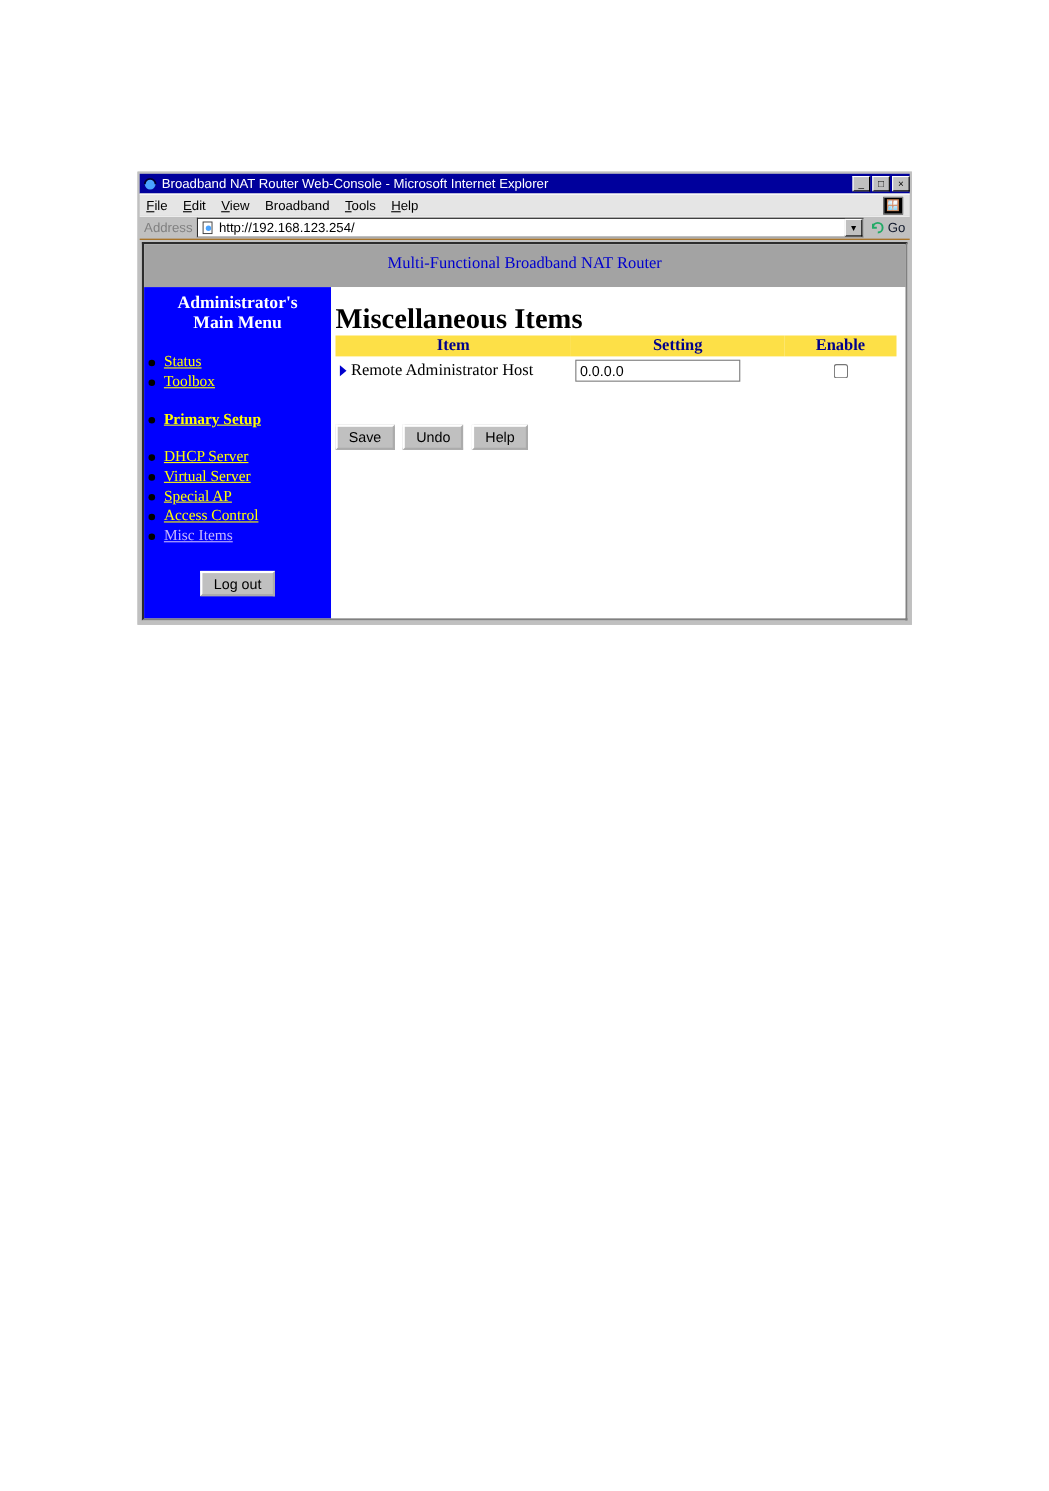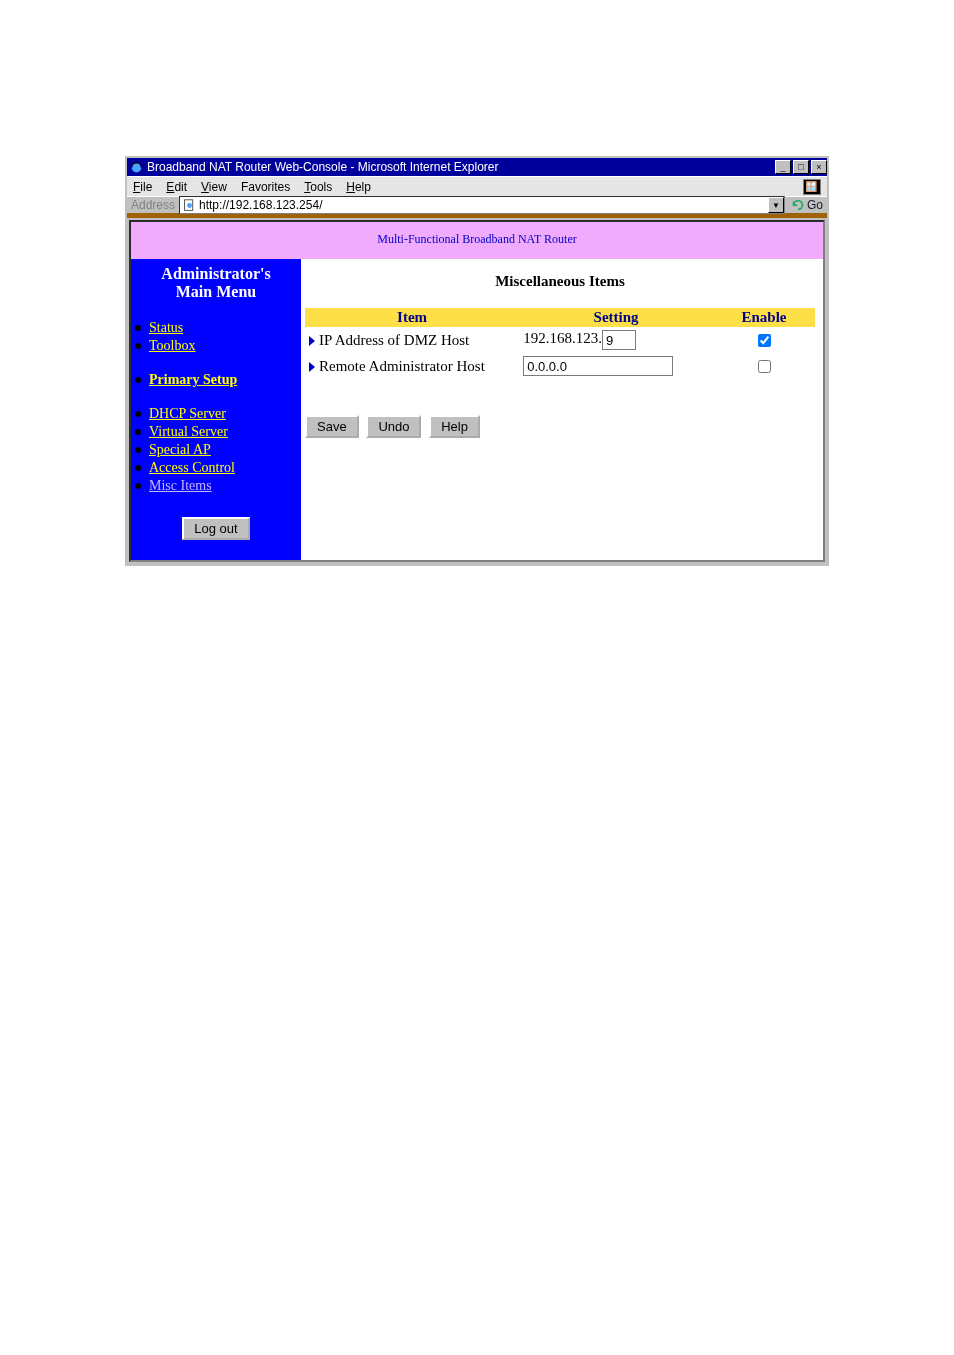--- a/index.html
+++ b/index.html
@@ -79,21 +79,21 @@
     display: inline-flex; align-items: center; justify-content: center;
   }
   .menu-flag span { font-size: 10px; }
   
   .addrbar {
     display: flex;
     align-items: center;
     height: 22px;
     background: #c0c0c0;
     border-top: 1px solid #ffffff;
-    border-bottom: 5px solid #a16207;
+    border-bottom: 1px solid #a16207;
     padding: 0 4px;
     font-family: Arial, Helvetica, sans-serif;
     font-size: 12px;
   }
   .addrbar .addr-label { color: #808080; margin-right: 4px; }
   .addr-input {
     flex: 1 1 auto;
     height: 18px;
     background: #ffffff;
     border: 1px inset #808080;
@@ -123,26 +123,26 @@
     color: #0f172a;
   }
   .addr-go svg { margin-right: 2px; }
   
   .client {
     background: #ffffff;
     border: 2px inset #808080;
     margin: 2px;
   }
   .banner {
-    background: #f0abfc;
+    background: #a3a3a3;
     text-align: center;
     padding: 10px 0 12px 0;
     color: #0000cd;
     font-family: "Times New Roman", serif;
-    font-size: 12px;
+    font-size: 15px;
   }
   .body-row { display: flex; align-items: stretch; }
   .sidebar {
     width: 170px;
     background: #0000ff;
     color: #ffffff;
     padding: 6px 4px 20px 4px;
     font-family: "Times New Roman", serif;
   }
   .sidebar-title {
@@ -181,25 +181,25 @@
     cursor: pointer;
     color: #000;
   }
   
   .content {
     flex: 1 1 auto;
     background: #ffffff;
     padding: 10px 8px 20px 4px;
   }
   .content-title {
-    text-align: center;
-    font-family: "Times New Roman", serif;
-    font-size: 15px;
+    text-align: left;
+    font-family: "Times New Roman", serif;
+    font-size: 26px;
     font-weight: bold;
-    margin: 4px 0 18px 0;
+    margin: 4px 0 0 0;
   }
   table.items { width: 100%; border-collapse: collapse; font-size: 15px; }
   table.items th {
     background: #fde047;
     color: #00008b;
     font-weight: bold;
     font-family: "Times New Roman", serif;
     padding: 1px 4px;
     text-align: center;
   }
@@ -252,21 +252,21 @@
         <div class="win-btn">_</div>
         <div class="win-btn">□</div>
         <div class="win-btn">×</div>
       </div>
     </div>
 
     <div class="menubar">
       <span class="menu"><span class="ul">F</span><span>ile</span></span>
       <span class="menu"><span class="ul">E</span>dit</span>
       <span class="menu"><span class="ul">V</span>iew</span>
-      <span class="menu">Favorites</span>
+      <span class="menu">Broadband</span>
       <span class="menu"><span class="ul">T</span>ools</span>
       <span class="menu"><span class="ul">H</span>elp</span>
       <span class="menu-flag">
         <span>🪟</span>
       </span>
     </div>
 
     <div class="addrbar">
       <span class="addr-label">Address</span>
       <div class="addr-input">
@@ -354,27 +354,20 @@
                 <col style="width:38%">
                 <col style="width:20%">
               </colgroup>
             <tbody>
                 <tr>
               <th>Item</th>
               <th>Setting</th>
               <th>Enable</th>
             </tr>
             <tr>
-              <td><span class="row-arrow"></span><span>IP Address of DMZ Host</span></td>
-              <td>
-                <span class="ip-prefix">192.168.123.</span><input class="txt-input" style="width: 34px;" value="9">
-              </td>
-              <td style="text-align:center"><input type="checkbox" class="chk" checked="" style=""></td>
-            </tr>
-            <tr>
               <td><span class="row-arrow"></span><span>Remote Administrator Host</span></td>
               <td><input class="txt-input" style="width: 150px;" value="0.0.0.0"></td>
               <td style="text-align:center"><input type="checkbox" class="chk" style=""></td>
             </tr>
           </tbody>
             </table>
 
           <div class="btn-row">
             <button class="btn">Save</button>
             <button class="btn">Undo</button>

